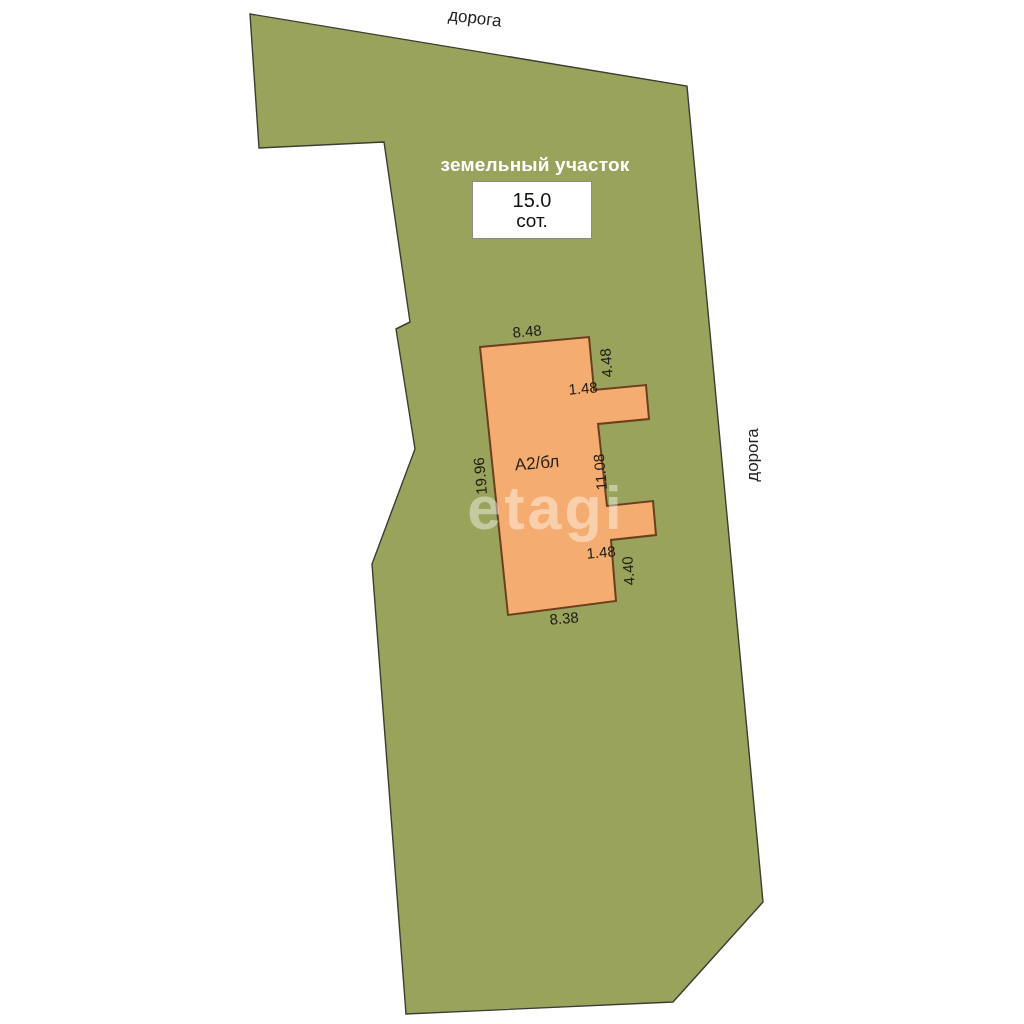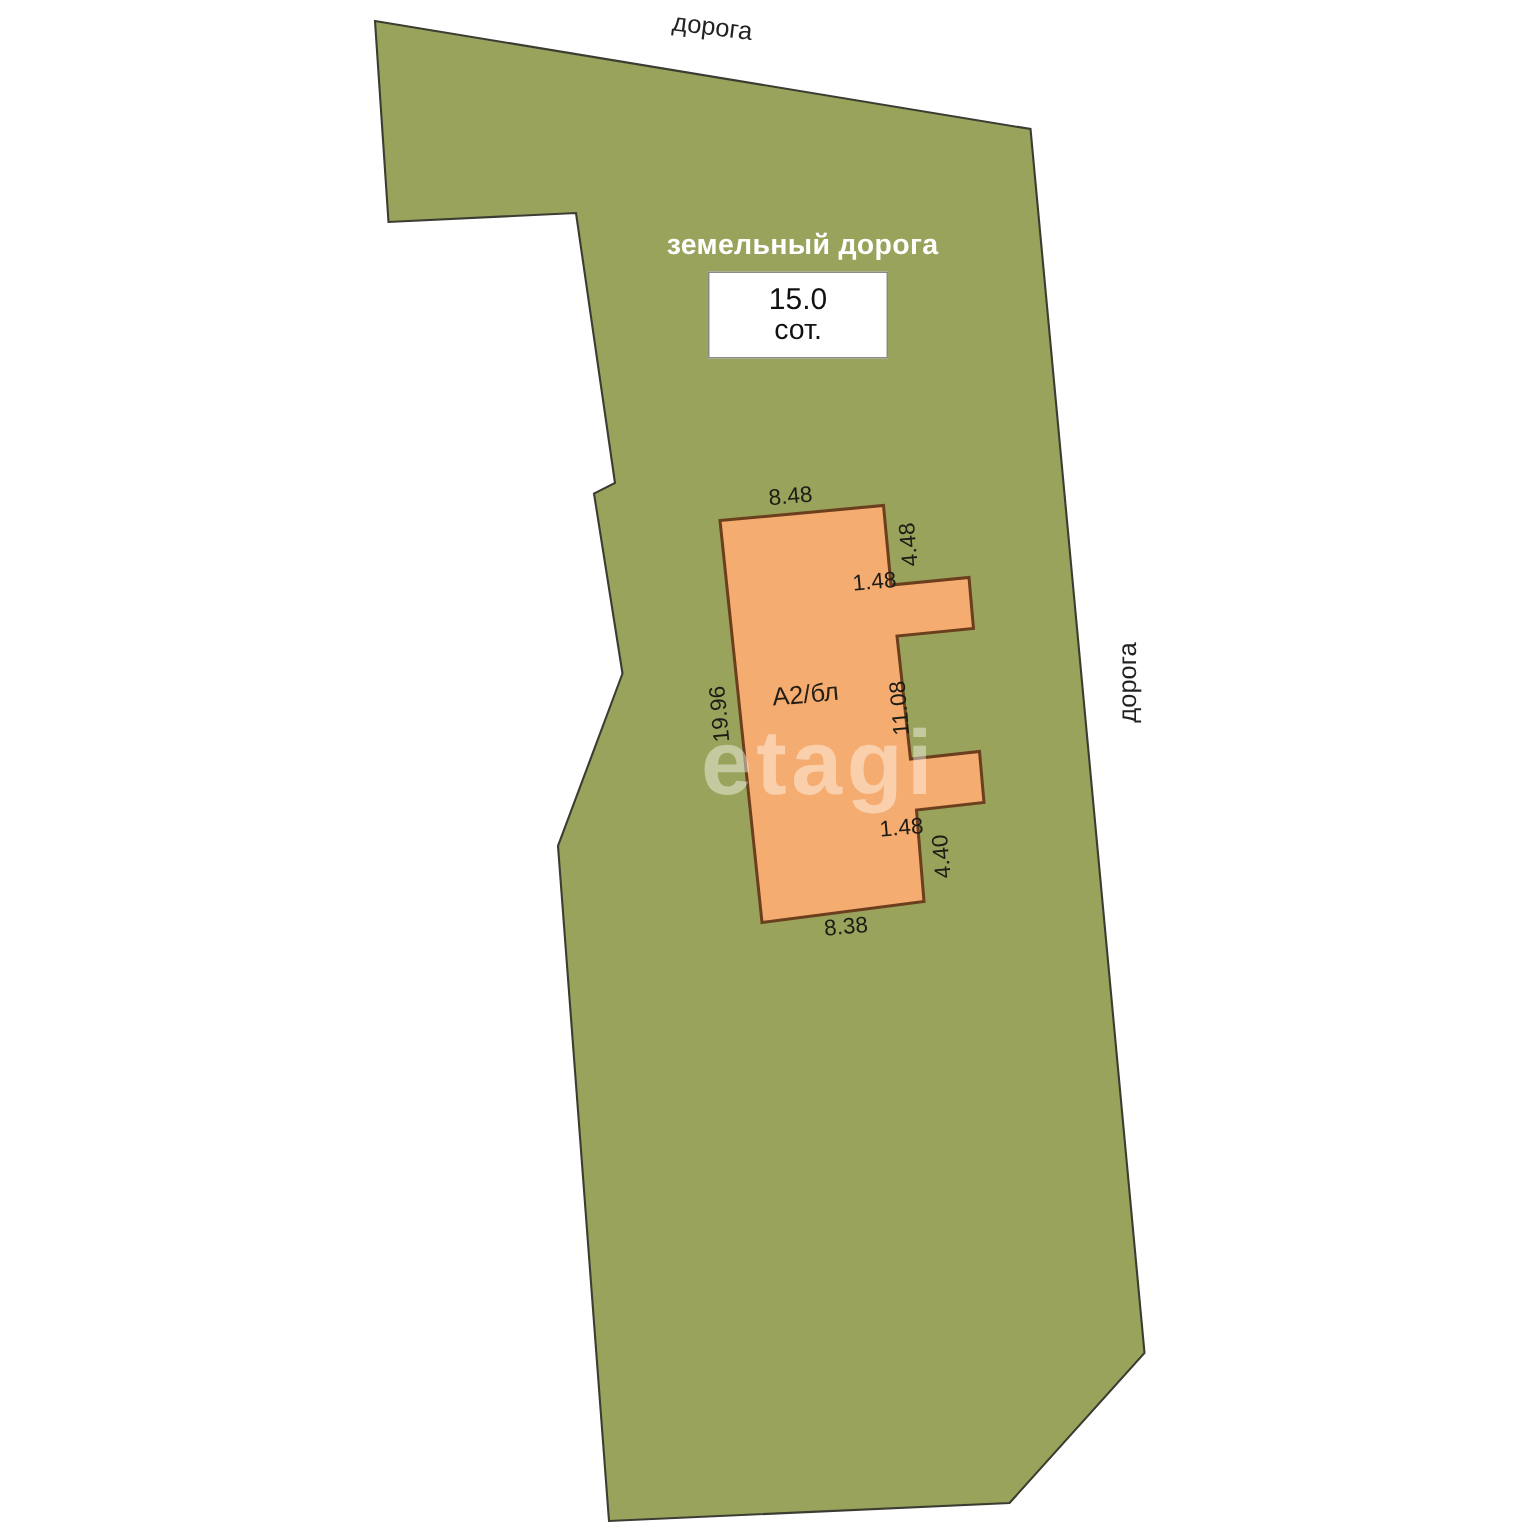--- a/index.html
+++ b/index.html
@@ -65,21 +65,21 @@
 <div id="stage">
 
   <svg id="plan-svg" width="1024" height="1024" viewBox="0 0 1024 1024">
     <path class="plot-path" d="M250,14 L687,86 L763,902 L673,1002 L406,1014 L372,564 L415,449 L396,329 L410,322 L384,142 L259,148 Z" fill="#9aa35c"></path>
     <path class="bld-path" d="M480,347 L589,337 L594,390 L646,385 L649,419 L598,424 L607,506 L653,501 L656,535 L611,540 L616,601 L508,615 Z" fill="#f5ac70"></path>
   </svg>
 
   <div class="lbl road r-p7" style="left:475px;top:18px;">дорога</div>
   <div class="lbl road r-m90" style="left:752px;top:455px;">дорога</div>
 
-  <div class="lbl plot-title" style="left:535px;top:164px;">земельный дорога</div>
+  <div class="lbl plot-title" style="left:535px;top:164px;">земельный участок</div>
 
   <div class="area-box">
     <div class="area-value">15.0</div>
     <div class="area-unit">сот.</div>
   </div>
 
   <div class="lbl bld-label r-m5" style="left:537px;top:463px;">А2/бл</div>
 
   <div class="lbl dim r-m5" style="left:527px;top:331px;">8.48</div>
   <div class="lbl dim r-m95" style="left:606px;top:363px;">4.48</div>

